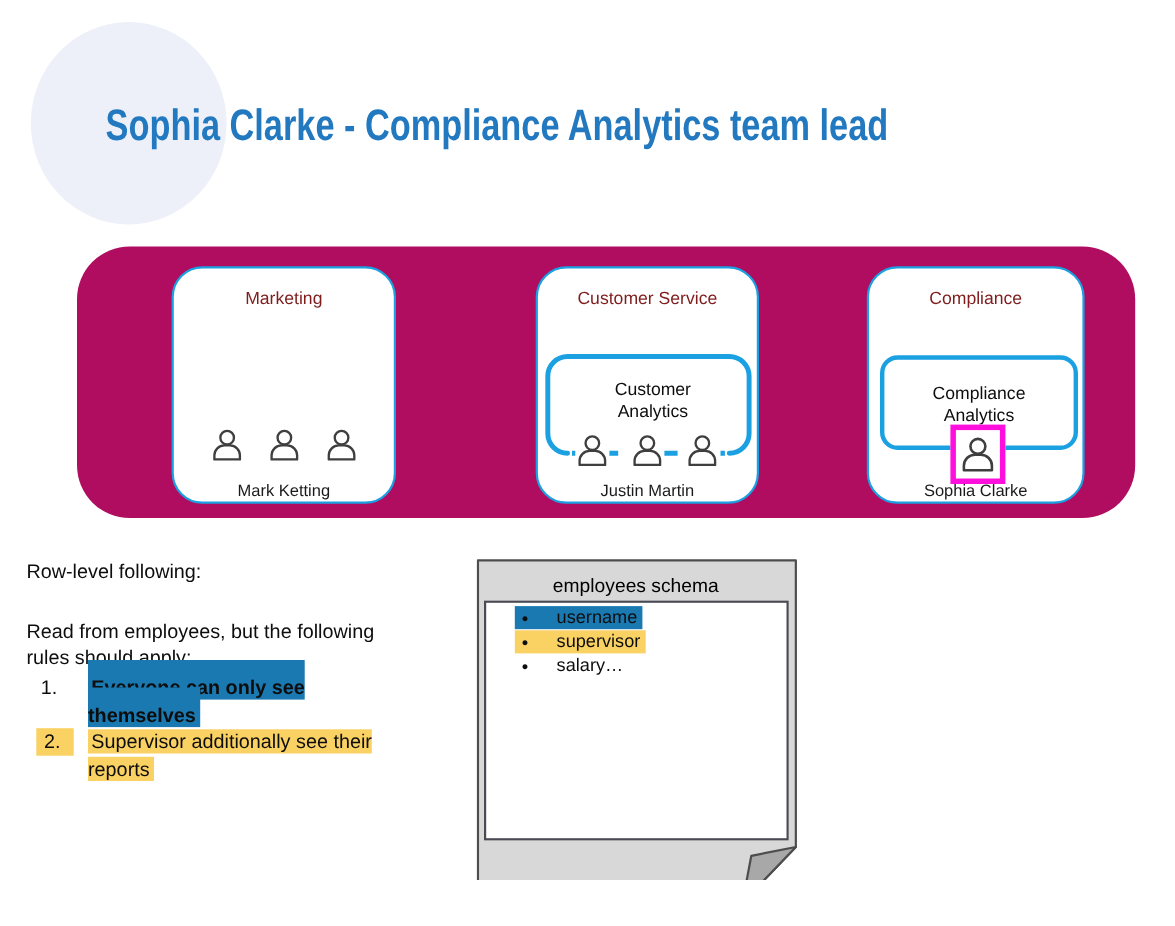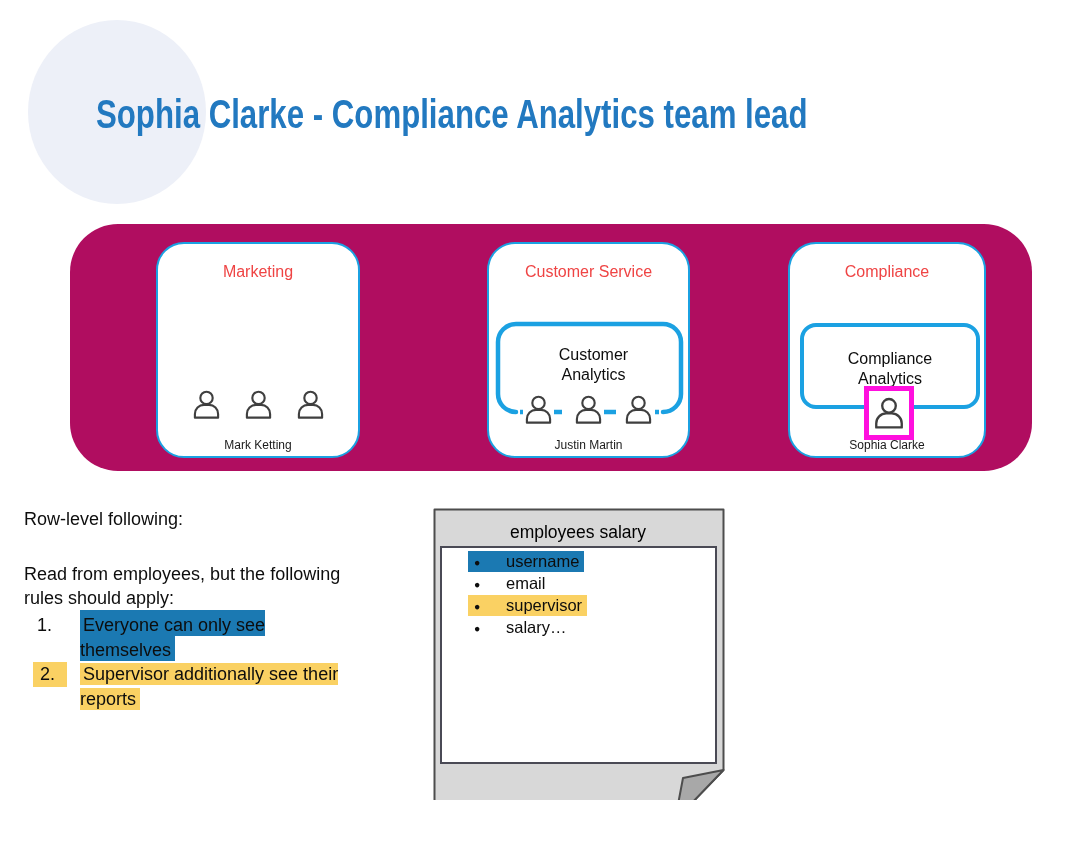--- a/index.html
+++ b/index.html
@@ -22,28 +22,28 @@
   .bg-circle{position:absolute;left:28px;top:20px;width:178px;height:184px;border-radius:50%;background:var(--circle-fill);}
   .page-title{
     position:absolute;left:96px;top:92px;margin:0;font-size:40px;font-weight:bold;
     color:var(--title-text);white-space:nowrap;transform:scaleX(.78);transform-origin:left top;line-height:44px;
   }
   .band{position:absolute;left:70px;top:224px;width:962px;height:247px;border-radius:48px;background:var(--band);}
   .dept{position:absolute;top:242px;height:216px;background:#fff;border:2px solid var(--box-border);border-radius:28px;box-sizing:border-box;}
   .dept-0{left:156px;width:204px;}
   .dept-1{left:487px;width:203px;}
   .dept-2{left:788px;width:198px;}
-  .dept-title{position:absolute;top:19px;left:0;right:0;text-align:center;font-size:16px;color:#ef4444;}
+  .dept-title{position:absolute;top:19px;left:0;right:0;text-align:center;font-size:16px;color:#7f1d1d;}
   .icons-row{position:absolute;left:0;right:0;display:flex;justify-content:center;z-index:4;}
   .dept-0 .icons-row{top:146px;gap:21px;}
   .dept-1 .icons-row{top:151px;gap:19px;}
   .person-icon{width:31px;height:29px;display:block;}
   .dept-1 .person-icon{background:#fff;}
   .person-icon path,.person-icon circle{fill:#fff;stroke:var(--icon-stroke);stroke-width:2.2;stroke-linejoin:round;}
-  .lead-name{position:absolute;top:194px;left:0;right:0;text-align:center;font-size:12px;color:#1a1a1a;}
+  .lead-name{position:absolute;top:194px;left:0;right:0;text-align:center;font-size:15px;color:#1a1a1a;}
   .team-outline{position:absolute;left:5px;top:77px;}
   .to-solid{fill:none;stroke:var(--box-border);stroke-width:4.5;stroke-linecap:round;}
   .to-dash{fill:none;stroke:var(--box-border);stroke-width:4.5;stroke-dasharray:15 12;}
   .team-label-wrap{position:absolute;left:9px;top:101px;width:191px;text-align:center;font-size:16px;line-height:20px;z-index:2;}
   .team-label{width:130px;margin:0 auto;}
   .team-box{position:absolute;left:10px;top:79px;width:180px;height:86px;border:4px solid var(--box-border);border-radius:16px;box-sizing:border-box;z-index:1;}
   .team-box .team-label{padding-top:22px;text-align:center;font-size:16px;line-height:20px;}
   .select-square{
     position:absolute;left:74px;top:142px;width:50px;height:54px;box-sizing:border-box;
     border:5px solid var(--selection);background:#fff;display:flex;align-items:center;justify-content:center;z-index:3;
@@ -51,21 +51,21 @@
   .select-square .person-icon{width:34px;height:32px;}
   
   .rls{position:absolute;left:24px;top:507px;width:390px;font-size:18px;line-height:24px;}
   .rls-heading{margin:0 0 32px 0;}
   .rls-intro{width:352px;margin:0 0 3px 0;line-height:23.5px;}
   .rule{display:flex;line-height:24.5px;}
   .rule-num{flex:0 0 56px;}
   .num-plain{padding-left:13px;}
   .num-hl{margin-left:9px;padding-left:7px;padding-right:12px;display:inline-block;background:var(--highlight-yellow);}
   .rule-text{max-width:284px;}
-  .hl-blue{background:var(--highlight-blue);padding:5px 4px 1px 3px;}
+  .hl-blue{background:var(--highlight-blue);padding:15px 4px 1px 3px;font-weight:bold;}
   .hl-yellow{background:var(--highlight-yellow);padding:1px 4px 1px 3px;margin-top:44px;}
   
   .note{position:absolute;left:433px;top:508px;width:292px;height:314px;}
   .note-svg{position:absolute;left:0;top:0;}
   .note-body{fill:var(--note-fill);stroke:#4D4D4D;stroke-width:2;stroke-linejoin:round;}
   .note-flap{fill:var(--note-fold);stroke:#4D4D4D;stroke-width:2;stroke-linejoin:round;}
   .note-title{position:absolute;top:14px;left:0;width:290px;text-align:center;font-size:17.5px;line-height:20px;color:#000;}
   .note-inner{
     position:absolute;left:7px;top:38px;width:277px;height:218px;background:#fff;
     border:2px solid #4A4A55;box-sizing:border-box;padding-top:2px;
@@ -161,32 +161,26 @@
         <span class="rule-text"><span class="hl-yellow">Supervisor additionally see their reports</span></span>
       </div>
     </div>
   </div>
 
   <div class="note">
     <svg class="note-svg" width="292" height="314" viewBox="0 0 292 314">
       <path class="note-body" d="M1.5,1.5 L290.5,1.5 L290.5,262 L242,312.5 L1.5,312.5 Z"></path>
       <path class="note-flap" d="M290.5,262 L242,312.5 L250,270 Z"></path>
     </svg>
-    <div class="note-title">employees salary</div>
+    <div class="note-title">employees schema</div>
     <div class="note-inner">
       <div class="frow">
         <span class="fhl blue">
             <span class="bullet"></span>
             <span class="flabel">username</span>
-          </span>
-      </div>
-      <div class="frow">
-        <span class="fhl">
-            <span class="bullet"></span>
-            <span class="flabel">email</span>
           </span>
       </div>
       <div class="frow">
         <span class="fhl yellow">
             <span class="bullet"></span>
             <span class="flabel">supervisor</span>
           </span>
       </div>
       <div class="frow">
         <span class="fhl">

